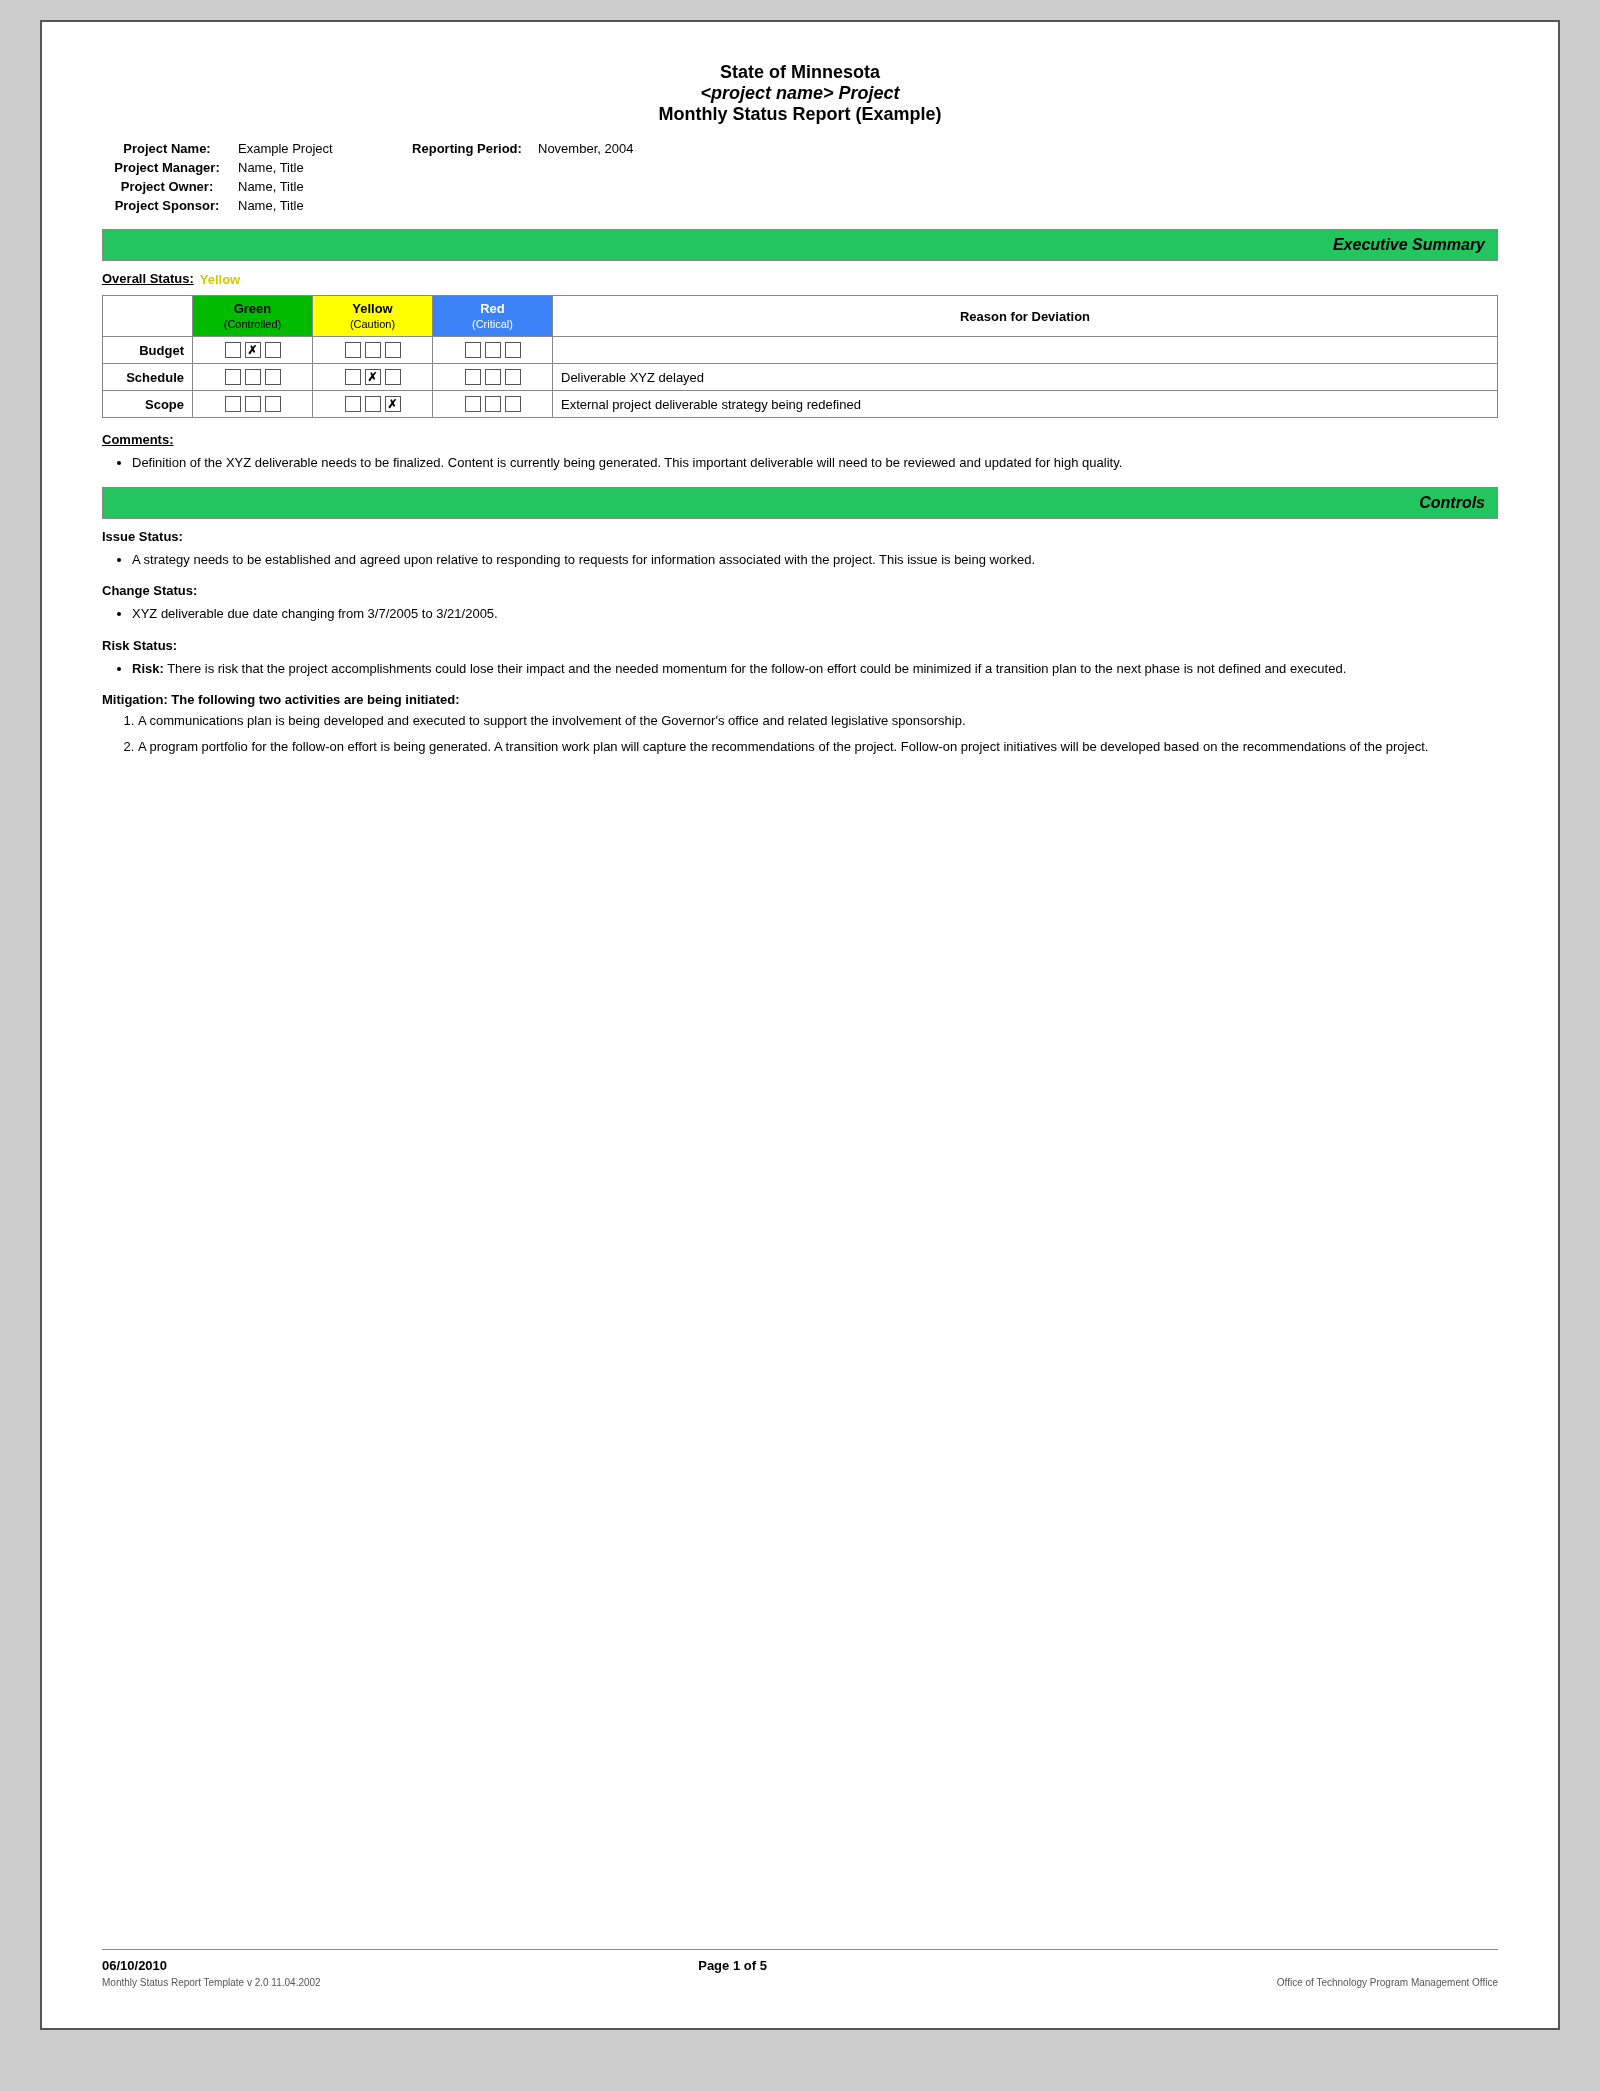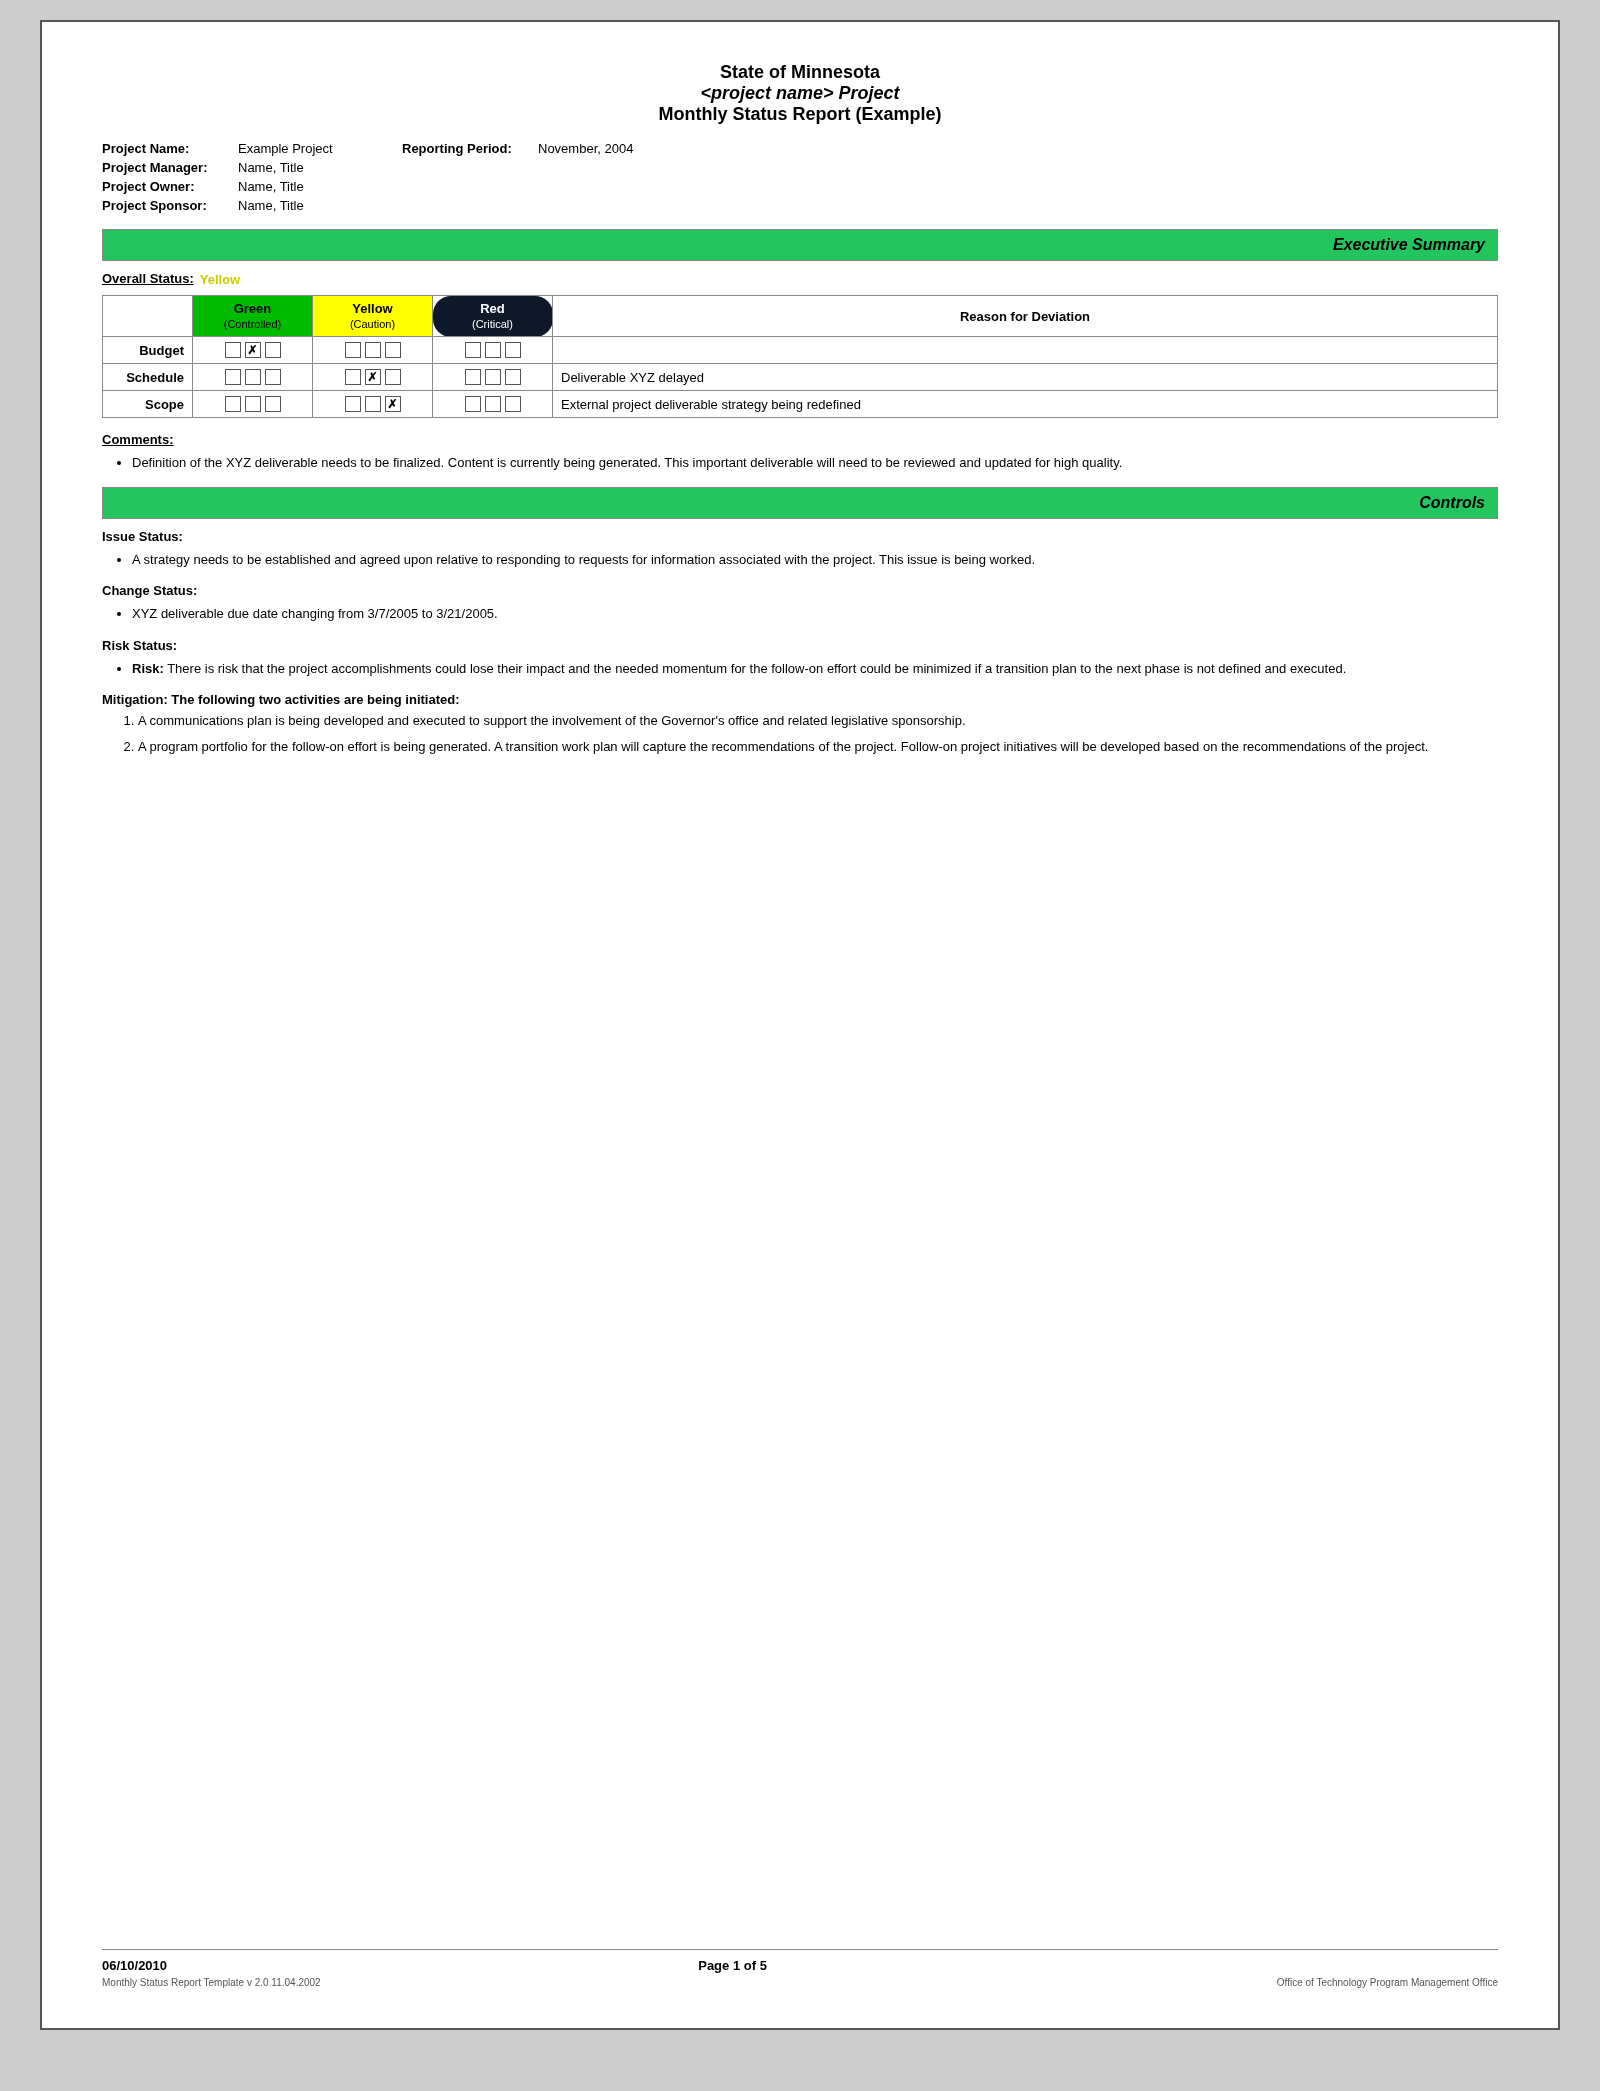--- a/index.html
+++ b/index.html
@@ -54,21 +54,21 @@
       gap: 4px;
     }
     .meta-row {
       display: flex;
       align-items: baseline;
       gap: 6px;
       font-size: 13px;
     }
     .meta-label {
       font-weight: bold;
-      text-align: left;
+      text-align: center;
       min-width: 130px;
     }
     .meta-value {
       font-weight: normal;
       text-align: center;
     }
     .section-header {
       background: #22c55e;
       border: 1px solid #888;
       padding: 6px 12px;
@@ -112,24 +112,23 @@
       background: #00bb00;
       color: #000;
       font-weight: bold;
     }
     .th-yellow {
       background: #ffff00;
       color: #000;
       font-weight: bold;
     }
     .th-red {
-      background: #0f172a;
+      background: #3b82f6;
       color: #fff;
       font-weight: bold;
-      border-radius: 18px;
     }
     .th-reason {
       font-weight: bold;
       background: #fff;
     }
     .th-sub {
       font-size: 11px;
       font-weight: normal;
     }
     .checkbox-group {

